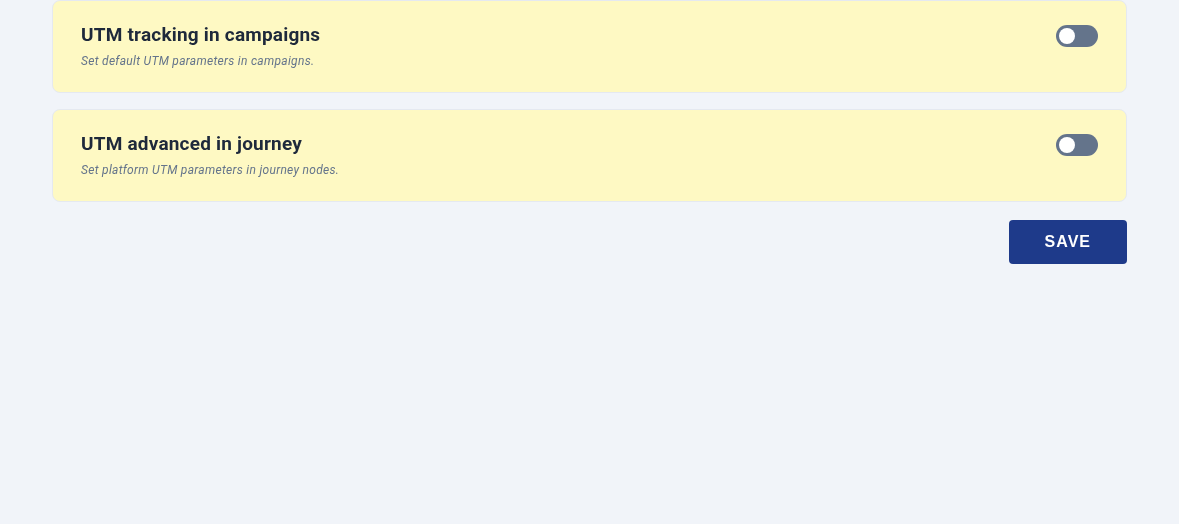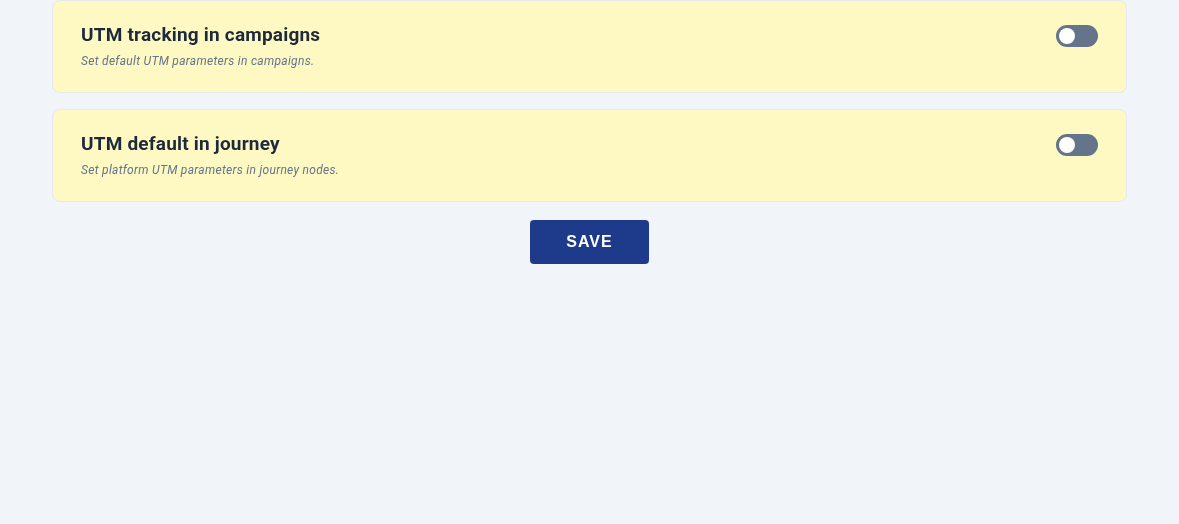--- a/index.html
+++ b/index.html
@@ -89,21 +89,21 @@
       position: absolute;
       width: 16px;
       height: 16px;
       background: #ffffff;
       border-radius: 50%;
       top: 3px;
       left: 3px;
     }
     .footer {
       display: flex;
-      justify-content: center;
+      justify-content: flex-end;
       margin-top: 18px;
     }
     .save-btn {
       background: #1e3a8a;
       color: #ffffff;
       border: none;
       padding: 13px 36px;
       font-size: 16px;
       font-weight: 700;
       letter-spacing: 1px;
@@ -121,21 +121,21 @@
       <h2 class="card-title">UTM tracking in campaigns</h2>
       <p class="card-desc">Set default UTM parameters in campaigns.</p>
     </div>
     <button class="toggle">
       <span class="toggle-knob"></span>
     </button>
   </div>
 
   <div class="card">
     <div class="card-content">
-      <h2 class="card-title">UTM default in journey</h2>
+      <h2 class="card-title">UTM advanced in journey</h2>
       <p class="card-desc">Set platform UTM parameters in journey nodes.</p>
     </div>
     <button class="toggle">
       <span class="toggle-knob"></span>
     </button>
   </div>
 
 
   <div class="footer">
     <button class="save-btn">SAVE</button>

